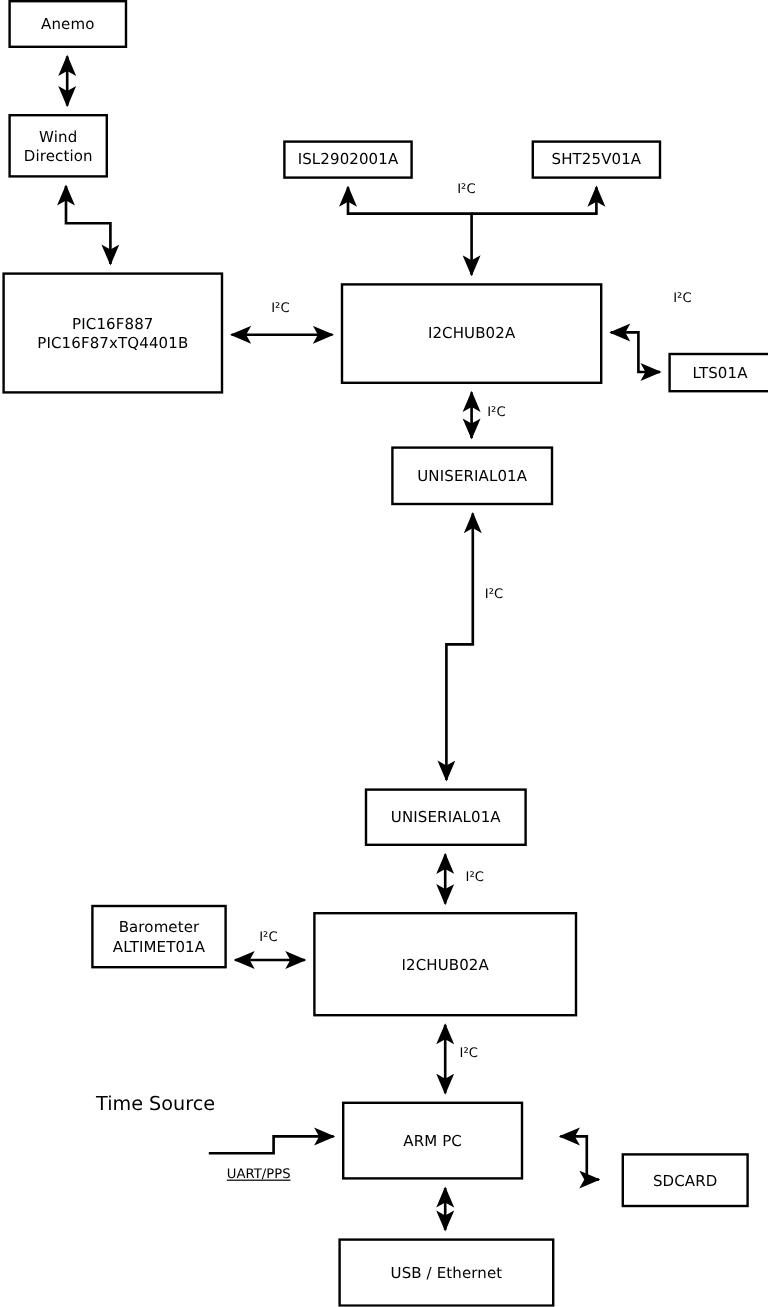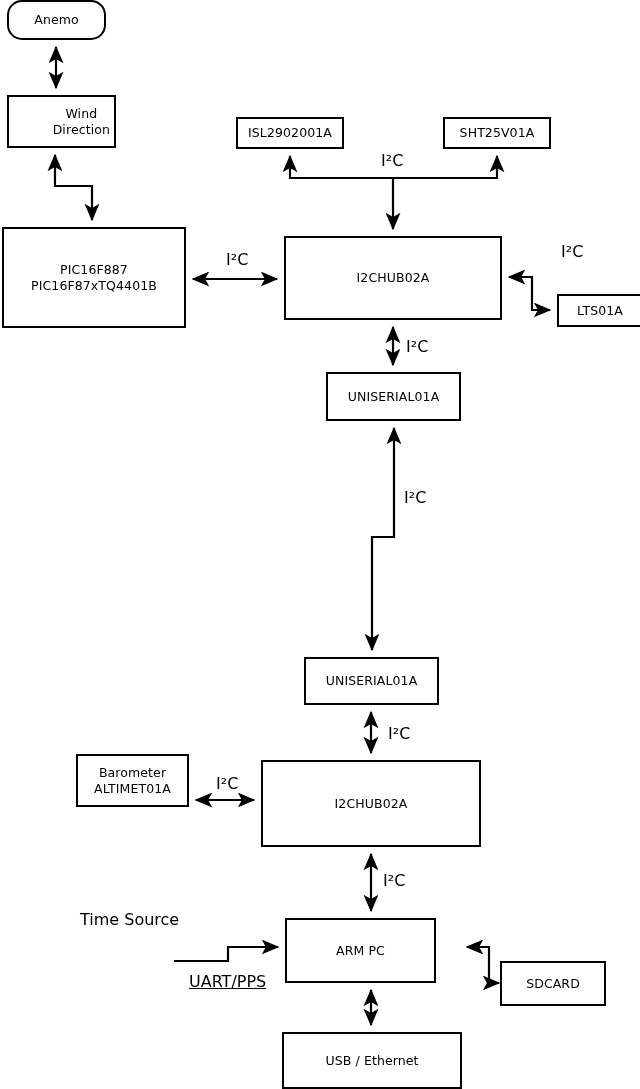--- a/index.html
+++ b/index.html
@@ -43,21 +43,21 @@
     z-index: 2;
   }
   .node .node-label {
     display: block;
     white-space: pre-line;
     padding: 0 4px;
   }
   .edge-label {
     position: absolute;
     color: #000000;
-    font-size: 16px;
+    font-size: 11px;
     white-space: nowrap;
     z-index: 3;
     background: transparent;
   }
   .free-label {
     position: absolute;
     color: #000000;
     font-size: 16px;
     white-space: nowrap;
     z-index: 3;
@@ -86,24 +86,24 @@
         <path d="M 393 327 L 393 365" fill="none" stroke="#000000" stroke-width="2.2" stroke-linecap="butt" stroke-linejoin="miter" marker-end="url(#arrowend)" marker-start="url(#arrowstart)"></path>
         <path d="M 394 428 L 394 537 L 372 537 L 372 650" fill="none" stroke="#000000" stroke-width="2.2" stroke-linecap="butt" stroke-linejoin="miter" marker-end="url(#arrowend)" marker-start="url(#arrowstart)"></path>
         <path d="M 371 712 L 371 753" fill="none" stroke="#000000" stroke-width="2.2" stroke-linecap="butt" stroke-linejoin="miter" marker-end="url(#arrowend)" marker-start="url(#arrowstart)"></path>
         <path d="M 196 800 L 254 800" fill="none" stroke="#000000" stroke-width="2.2" stroke-linecap="butt" stroke-linejoin="miter" marker-end="url(#arrowend)" marker-start="url(#arrowstart)"></path>
         <path d="M 371 854 L 371 911" fill="none" stroke="#000000" stroke-width="2.2" stroke-linecap="butt" stroke-linejoin="miter" marker-end="url(#arrowend)" marker-start="url(#arrowstart)"></path>
         <path d="M 174 961 L 228 961 L 228 947 L 278 947" fill="none" stroke="#000000" stroke-width="2.2" stroke-linecap="butt" stroke-linejoin="miter" marker-end="url(#arrowend)"></path>
         <path d="M 467 947 L 489 947 L 489 983 L 499 983" fill="none" stroke="#000000" stroke-width="2.2" stroke-linecap="butt" stroke-linejoin="miter" marker-end="url(#arrowend)" marker-start="url(#arrowstart)"></path>
         <path d="M 371 990 L 371 1025" fill="none" stroke="#000000" stroke-width="2.2" stroke-linecap="butt" stroke-linejoin="miter" marker-end="url(#arrowend)" marker-start="url(#arrowstart)"></path>
       </g>
   </svg>
-<div class="node" style="left: 7px; top: 0px; width: 99px; height: 40px; border-color: rgb(0, 0, 0); border-radius: 15px;">
+<div class="node" style="left: 7px; top: 0px; width: 99px; height: 40px; border-color: rgb(0, 0, 0);">
       <span class="node-label">Anemo</span>
     </div>
-    <div class="node" style="left: 7px; top: 95px; width: 109px; height: 53px; border-color: rgb(0, 0, 0); justify-content: flex-end;">
+    <div class="node" style="left: 7px; top: 95px; width: 83px; height: 53px; border-color: rgb(0, 0, 0);">
       <span class="node-label">Wind
 Direction</span>
     </div>
     <div class="node" style="left: 2px; top: 227px; width: 184px; height: 101px; border-color: rgb(0, 0, 0);">
       <span class="node-label">PIC16F887
 PIC16F87xTQ4401B</span>
     </div>
     <div class="node" style="left: 236px; top: 117px; width: 108px; height: 32px; border-color: rgb(0, 0, 0);">
       <span class="node-label">ISL2902001A</span>
     </div>
@@ -125,21 +125,21 @@
     <div class="node" style="left: 76px; top: 754px; width: 113px; height: 53px; border-color: rgb(0, 0, 0);">
       <span class="node-label">Barometer
 ALTIMET01A</span>
     </div>
     <div class="node" style="left: 261px; top: 760px; width: 220px; height: 87px; border-color: rgb(0, 0, 0);">
       <span class="node-label">I2CHUB02A</span>
     </div>
     <div class="node" style="left: 285px; top: 918px; width: 151px; height: 65px; border-color: rgb(0, 0, 0);">
       <span class="node-label">ARM PC</span>
     </div>
-    <div class="node" style="left: 500px; top: 961px; width: 106px; height: 45px; border-color: rgb(0, 0, 0);">
+    <div class="node" style="left: 518px; top: 961px; width: 106px; height: 45px; border-color: rgb(0, 0, 0);">
       <span class="node-label">SDCARD</span>
     </div>
     <div class="node" style="left: 282px; top: 1032px; width: 180px; height: 57px; border-color: rgb(0, 0, 0);">
       <span class="node-label">USB / Ethernet</span>
     </div>
     <span class="edge-label" style="left: 226px; top: 250px;">I²C</span>
     <span class="edge-label" style="left: 381px; top: 151px;">I²C</span>
     <span class="edge-label" style="left: 561px; top: 242px;">I²C</span>
     <span class="edge-label" style="left: 406px; top: 337px;">I²C</span>
     <span class="edge-label" style="left: 404px; top: 488px;">I²C</span>

